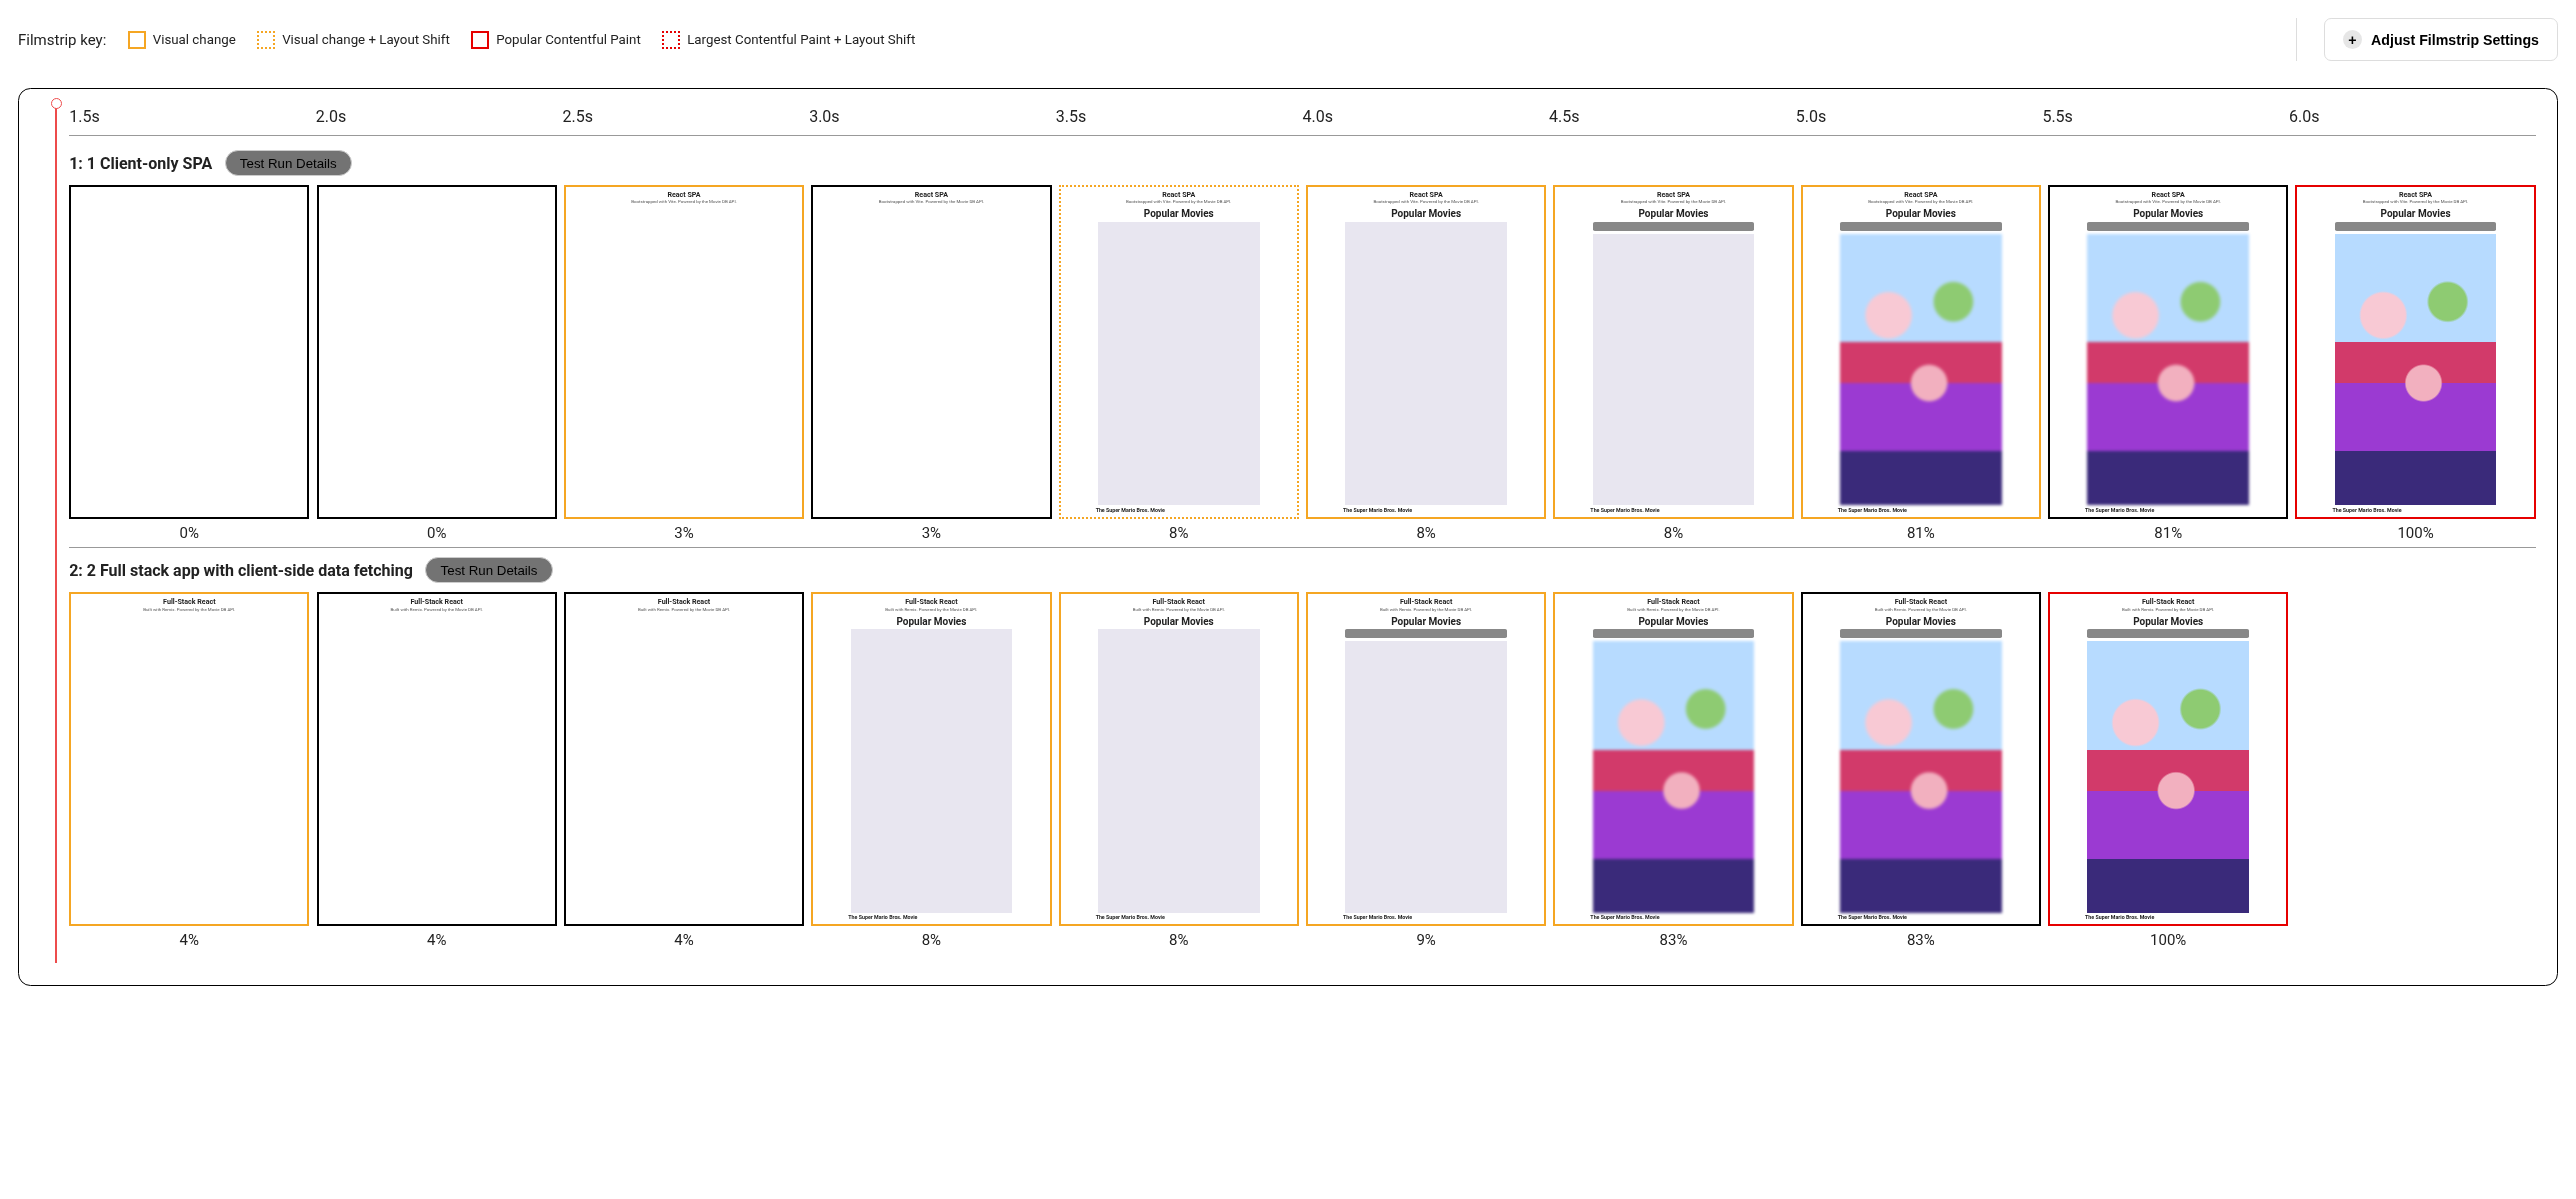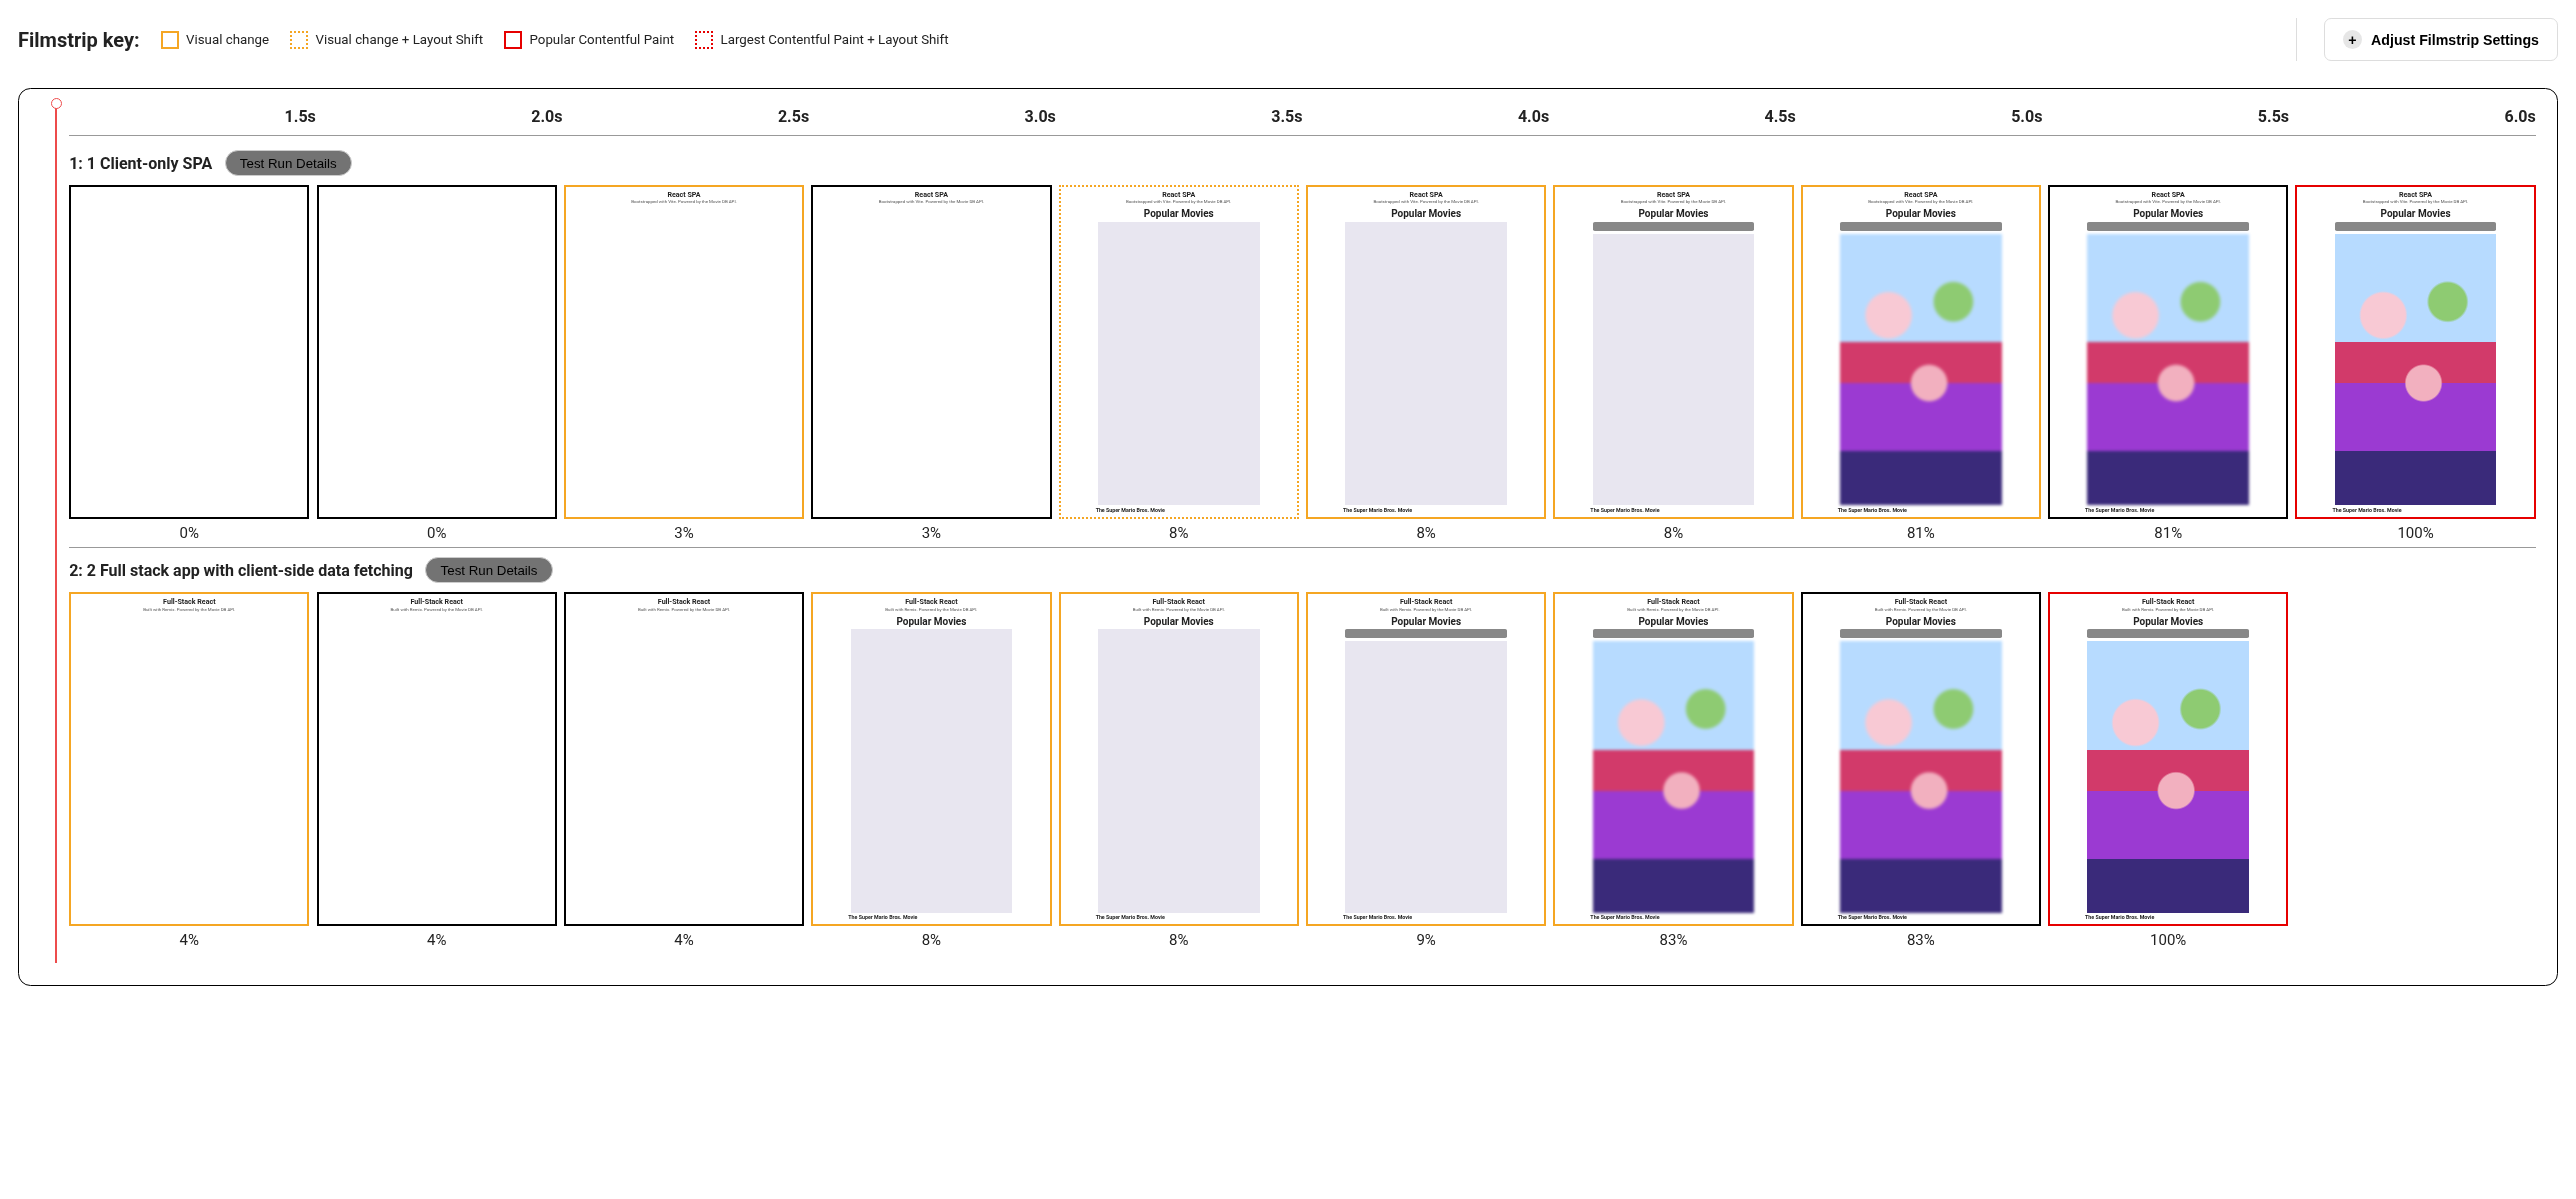--- a/index.html
+++ b/index.html
@@ -17,21 +17,21 @@
     align-items: center;
     justify-content: space-between;
     margin-bottom: 27px;
   }
   .legend-wrap {
     display: flex;
     align-items: center;
     gap: 21.3px;
     flex-wrap: wrap;
   }
-  .legend-label { font-weight: 700; font-size: 20px; }
+  .legend-label { font-weight: 400; font-size: 15px; }
   .legend-item { display: flex; align-items: center; gap: 7.1px; font-size: 13.3px; text-align: center; }
   .swatch { width: 18px; height: 18px; border: 2.7px solid; background: #fff; }
   .swatch.solid-orange { border-color: #f5a623; }
   .swatch.dashed-orange { border-color: #f5a623; border-style: dotted; }
   .swatch.solid-red { border-color: #e60000; }
   .swatch.dashed-red { border-color: #e60000; border-style: dotted; }
   .header-divider {
     width: 0.9px; height: 43px; background: #ddd;
   }
   .settings-btn {
@@ -76,21 +76,21 @@
   }
 
   .time-row {
     display: grid;
     grid-template-columns: repeat(10, 1fr);
     border-bottom: 0.9px solid #999;
     padding-bottom: 9px;
     margin-bottom: 14.2px;
     margin-left: 14.2px;
   }
-  .time-row div { font-weight: 700; font-size: 16px; text-align: right; }
+  .time-row div { font-weight: 400; font-size: 16px; text-align: left; }
 
   .series {
     margin-left: 14.2px;
     margin-bottom: 9px;
   }
   .series-header {
     display: flex; align-items: center; gap: 12.5px;
     margin-bottom: 9px;
   }
   .series-title { font-weight: 700; font-size: 16px; }

